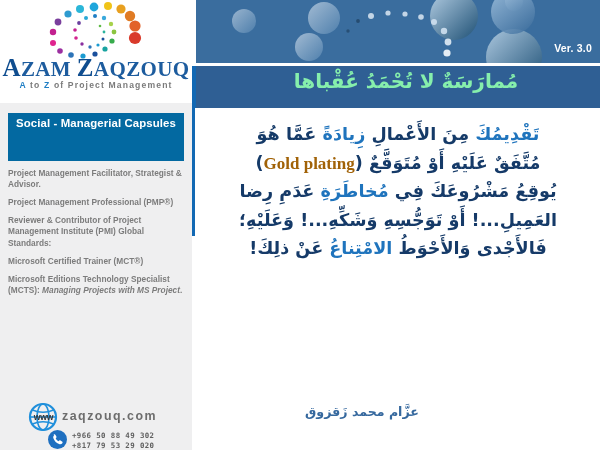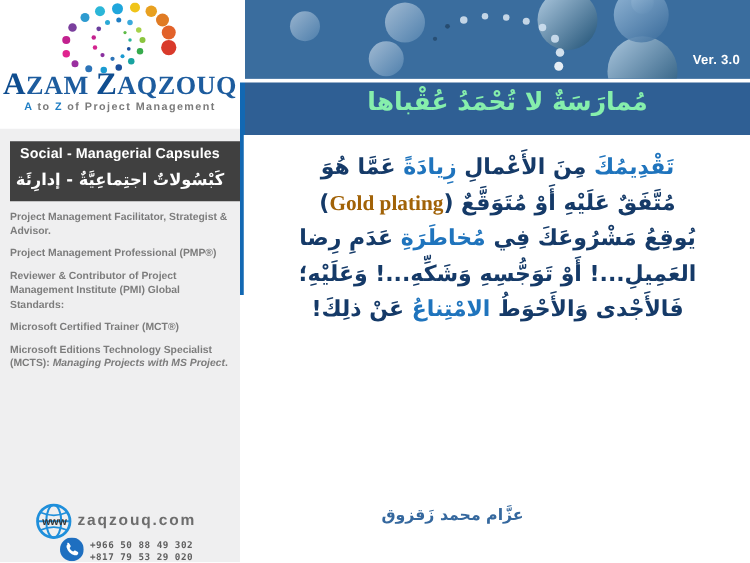--- a/index.html
+++ b/index.html
@@ -32,22 +32,22 @@
   #logo-tag{
     position:absolute;left:0;top:80px;width:192px;text-align:center;
     font-size:8.6px;font-weight:bold;letter-spacing:1.15px;color:#7b7b7b;
     white-space:nowrap;
   }
   #logo-tag .az{color:#1f7ec4;}
 
   
   #capsule{
     position:absolute;left:8px;top:113px;width:176px;height:48px;
-    background:#404040;
-    color:#ffffff;text-align:center;padding-left:19px;
+    background:#0369a1;
+    color:#ffffff;text-align:center;
   }
   #capsule-en{
     position:absolute;left:0;top:4px;width:176px;
     font-size:11.4px;font-weight:bold;letter-spacing:.1px;white-space:nowrap;
   }
   #capsule-ar{
     position:absolute;left:0;top:24px;width:176px;
     direction:rtl;font-family:"DejaVu Sans",sans-serif;
     font-size:13px;font-weight:bold;white-space:nowrap;
   }
@@ -183,21 +183,20 @@
       <div id="logo-word">
         <span class="cap">A</span><span>ZAM</span><span>&nbsp;</span><span class="cap">Z</span><span>AQZOUQ</span>
       </div>
       <div id="logo-tag">
         <span class="az">A</span><span> to </span><span class="az">Z</span><span> of Project Management</span>
       </div>
     </div>
 
     <div id="capsule">
       <div id="capsule-en">Social - Managerial Capsules</div>
-      <div id="capsule-ar">كَبْسُولاتٌ اجتِماعِيَّةٌ - إدارِئَة</div>
     </div>
 
     <div id="creds">
       <div class="blk">Project Management Facilitator, Strategist &amp; Advisor.</div>
       <div class="blk">Project Management Professional (PMP®)</div>
       <div class="blk">
         <span>Reviewer &amp; Contributor of Project Management Institute (PMI) Global Standards:</span>
       </div>
       <div class="blk">Microsoft Certified Trainer (MCT®)</div>
       <div class="blk">

